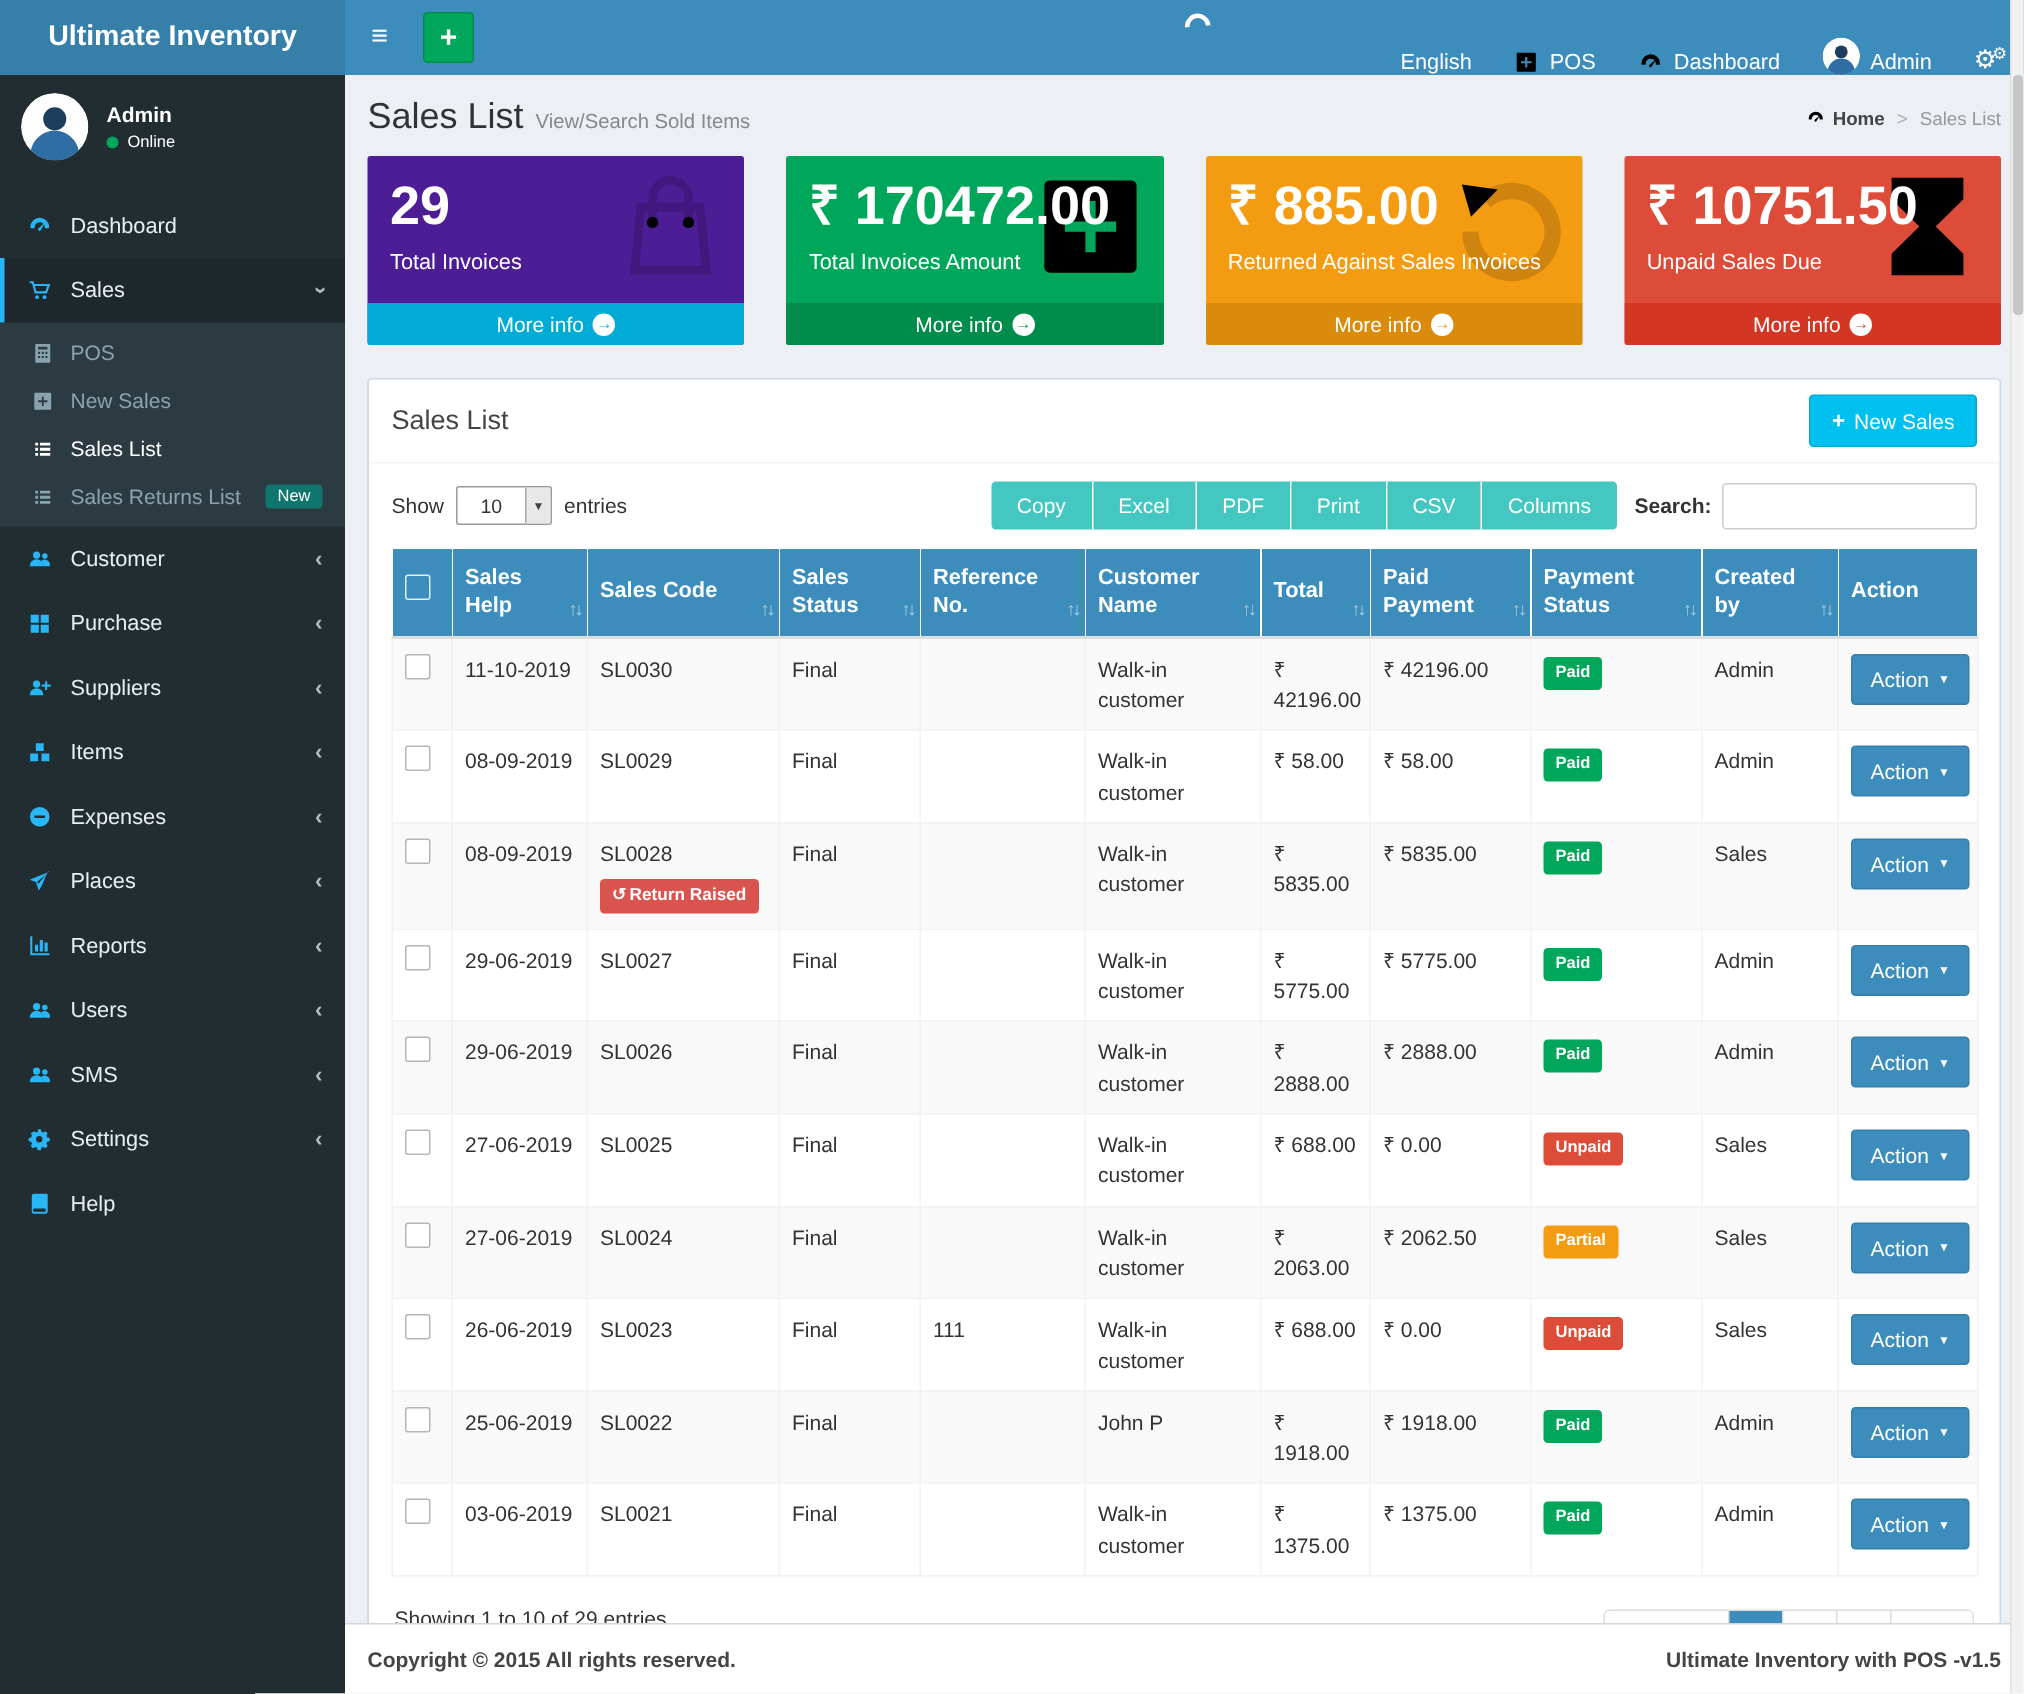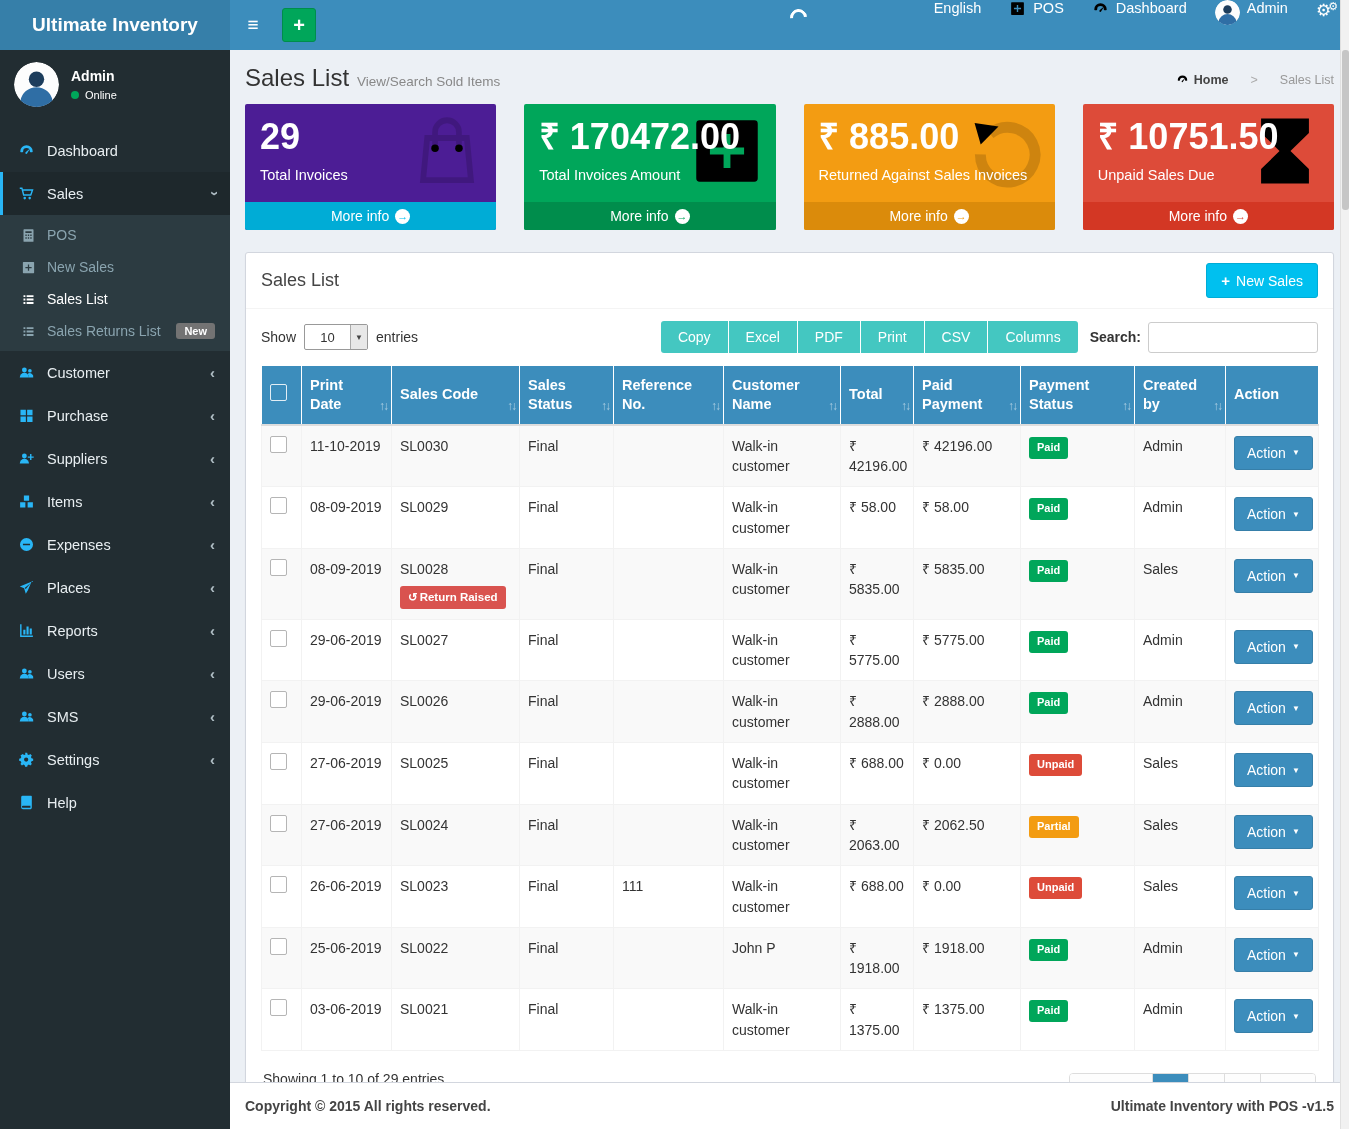--- a/index.html
+++ b/index.html
@@ -9,21 +9,21 @@
   .ico svg,.micon svg,.sicon svg{width:100%;height:100%;fill:currentColor}
 
   
   .topnav{display:flex;height:50px}
   .brand{width:230px;background:#367fa9;color:#fff;display:flex;align-items:center;justify-content:center;font-size:19px;font-weight:bold}
   .navbar{flex:1;background:#3c8dbc;display:flex;align-items:center;position:relative;color:#fff}
   .hamburger{width:46px;height:50px;display:flex;align-items:center;justify-content:center;font-size:19px;cursor:pointer}
   .plus-btn{width:34px;height:34px;background:#00a65a;border:1px solid #008d4c;border-radius:3px;color:#fff;font-size:20px;font-weight:bold;display:flex;align-items:center;justify-content:center;margin-left:6px}
   .spinner{position:absolute;left:50%;top:9px;width:17px;height:17px;border:3px solid transparent;border-top-color:#fff;border-right-color:#fff;border-radius:50%;transform:rotate(-50deg)}
   .nav-right{margin-left:auto;display:flex;align-items:center;height:100%}
-  .nav-item{padding:0 14px;height:100%;display:flex;align-items:flex-start;gap:7px;font-size:14.5px;cursor:pointer}
+  .nav-item{padding:0 14px;height:100%;display:flex;align-items:flex-end;gap:7px;font-size:14.5px;cursor:pointer}
   .nav-ico{width:17px;height:17px;color:#fff}
   .nav-avatar{width:25px;height:25px;border-radius:50%;overflow:hidden}
   .gears{font-size:17px;letter-spacing:-3px}
   .gears i{font-style:normal;font-size:11px;vertical-align:top}
 
   
   .wrapper{display:flex;height:1079px}
   .sidebar{width:230px;background:#222d32;flex-shrink:0}
   .main{flex:1;display:flex;flex-direction:column;overflow:hidden}
 
@@ -33,34 +33,34 @@
   .user-name{color:#fff;font-weight:bold;font-size:14px}
   .user-status{color:#fff;font-size:11px;margin-top:5px;display:flex;align-items:center;gap:6px}
   .dot{width:8px;height:8px;border-radius:50%;background:#3c763d;background:#00a65a;display:inline-block}
   .menu{list-style:none;margin-top:8px}
   .m-item{display:flex;align-items:center;padding:13px 15px;color:#e8eef1;font-size:14.5px;cursor:pointer;border-left:3px solid transparent;position:relative}
   .m-item.active{background:#1e282c;border-left-color:#29b6f6}
   .micon{width:17px;height:17px;color:#29b6f6;margin-right:12px;flex-shrink:0;font-size:15px;line-height:17px}
   .mlabel{flex:1}
   .chev{color:#b0bec5;font-size:15px;font-weight:bold;display:inline-block}
   .chev.down{transform:rotate(-90deg)}
-  .mbadge{background:#737373;color:#fff;font-size:11px;font-weight:bold;padding:2px 8px;border-radius:3px;margin-left:6px}
+  .mbadge{background:#0f766e;color:#fff;font-size:11px;font-weight:normal;padding:2px 8px;border-radius:3px;margin-left:6px}
   .treeview{list-style:none;background:#2c3b41;padding:4px 0}
   .s-item{display:flex;align-items:center;padding:8px 15px 8px 21px;color:#8aa4af;font-size:14px;cursor:pointer}
   .s-item.active{color:#fff}
   .sicon{width:15px;height:15px;color:#8aa4af;margin-right:11px;flex-shrink:0}
   .s-item.active .sicon{color:#fff}
   .slabel{flex:1}
 
   
   .content{flex:1;padding:0 15px;overflow:hidden}
   .content-header{display:flex;align-items:baseline;padding:14px 0 12px;position:relative}
   .page-title{font-size:24px;font-weight:500;color:#333}
   .page-subtitle{font-size:13.5px;color:#888;margin-left:8px}
-  .breadcrumb{margin-left:auto;font-size:12.5px;color:#999;display:flex;align-items:center;gap:22px}
+  .breadcrumb{margin-left:auto;font-size:12.5px;color:#999;display:flex;align-items:center;gap:8px}
   .breadcrumb .home{color:#444;display:flex;align-items:center;gap:5px;font-weight:bold;cursor:pointer}
   .bc-ico{width:13px;height:13px;color:#444}
   .bc-sep{color:#aaa}
 
   
   .info-row{display:flex;gap:28px}
   .ibox{flex:1;border-radius:2px;color:#fff;position:relative;overflow:hidden}
   .ibox-body{padding:12px 15px;min-height:98px;position:relative}
   .ibox-icon{position:absolute;right:8px;top:6px;width:82px;height:82px;color:rgba(0,0,0,0.15)}
   .ibox-value{font-size:36px;font-weight:bold;line-height:1.15;position:relative;z-index:2}
@@ -476,21 +476,21 @@
                 <col style="width:117px">
                 <col style="width:73px">
                 <col style="width:107px">
               <col style="width:114px">
                 <col style="width:91px">
                 <col style="width:93px">
             </colgroup>
             <thead>
                 <tr id="thead-row">
                   <th class="cb-th"><span class="cb hdr"></span></th>
-                  <th><span>Print Date</span><span class="sort"><i>↑</i><i>↓</i></span></th>
+                  <th><span>Sales Help</span><span class="sort"><i>↑</i><i>↓</i></span></th>
                   <th><span>Sales Code</span><span class="sort"><i>↑</i><i>↓</i></span></th>
                   <th><span>Sales Status</span><span class="sort"><i>↑</i><i>↓</i></span></th>
                   <th><span>Reference No.</span><span class="sort"><i>↑</i><i>↓</i></span></th>
                   <th><span>Customer Name</span><span class="sort"><i>↑</i><i>↓</i></span></th>
                   <th><span>Total</span><span class="sort"><i>↑</i><i>↓</i></span></th>
                   <th><span>Paid Payment</span><span class="sort"><i>↑</i><i>↓</i></span></th>
                   <th><span>Payment Status</span><span class="sort"><i>↑</i><i>↓</i></span></th>
                   <th><span>Created by</span><span class="sort"><i>↑</i><i>↓</i></span></th>
                   <th><span>Action</span></th>
                 </tr>

